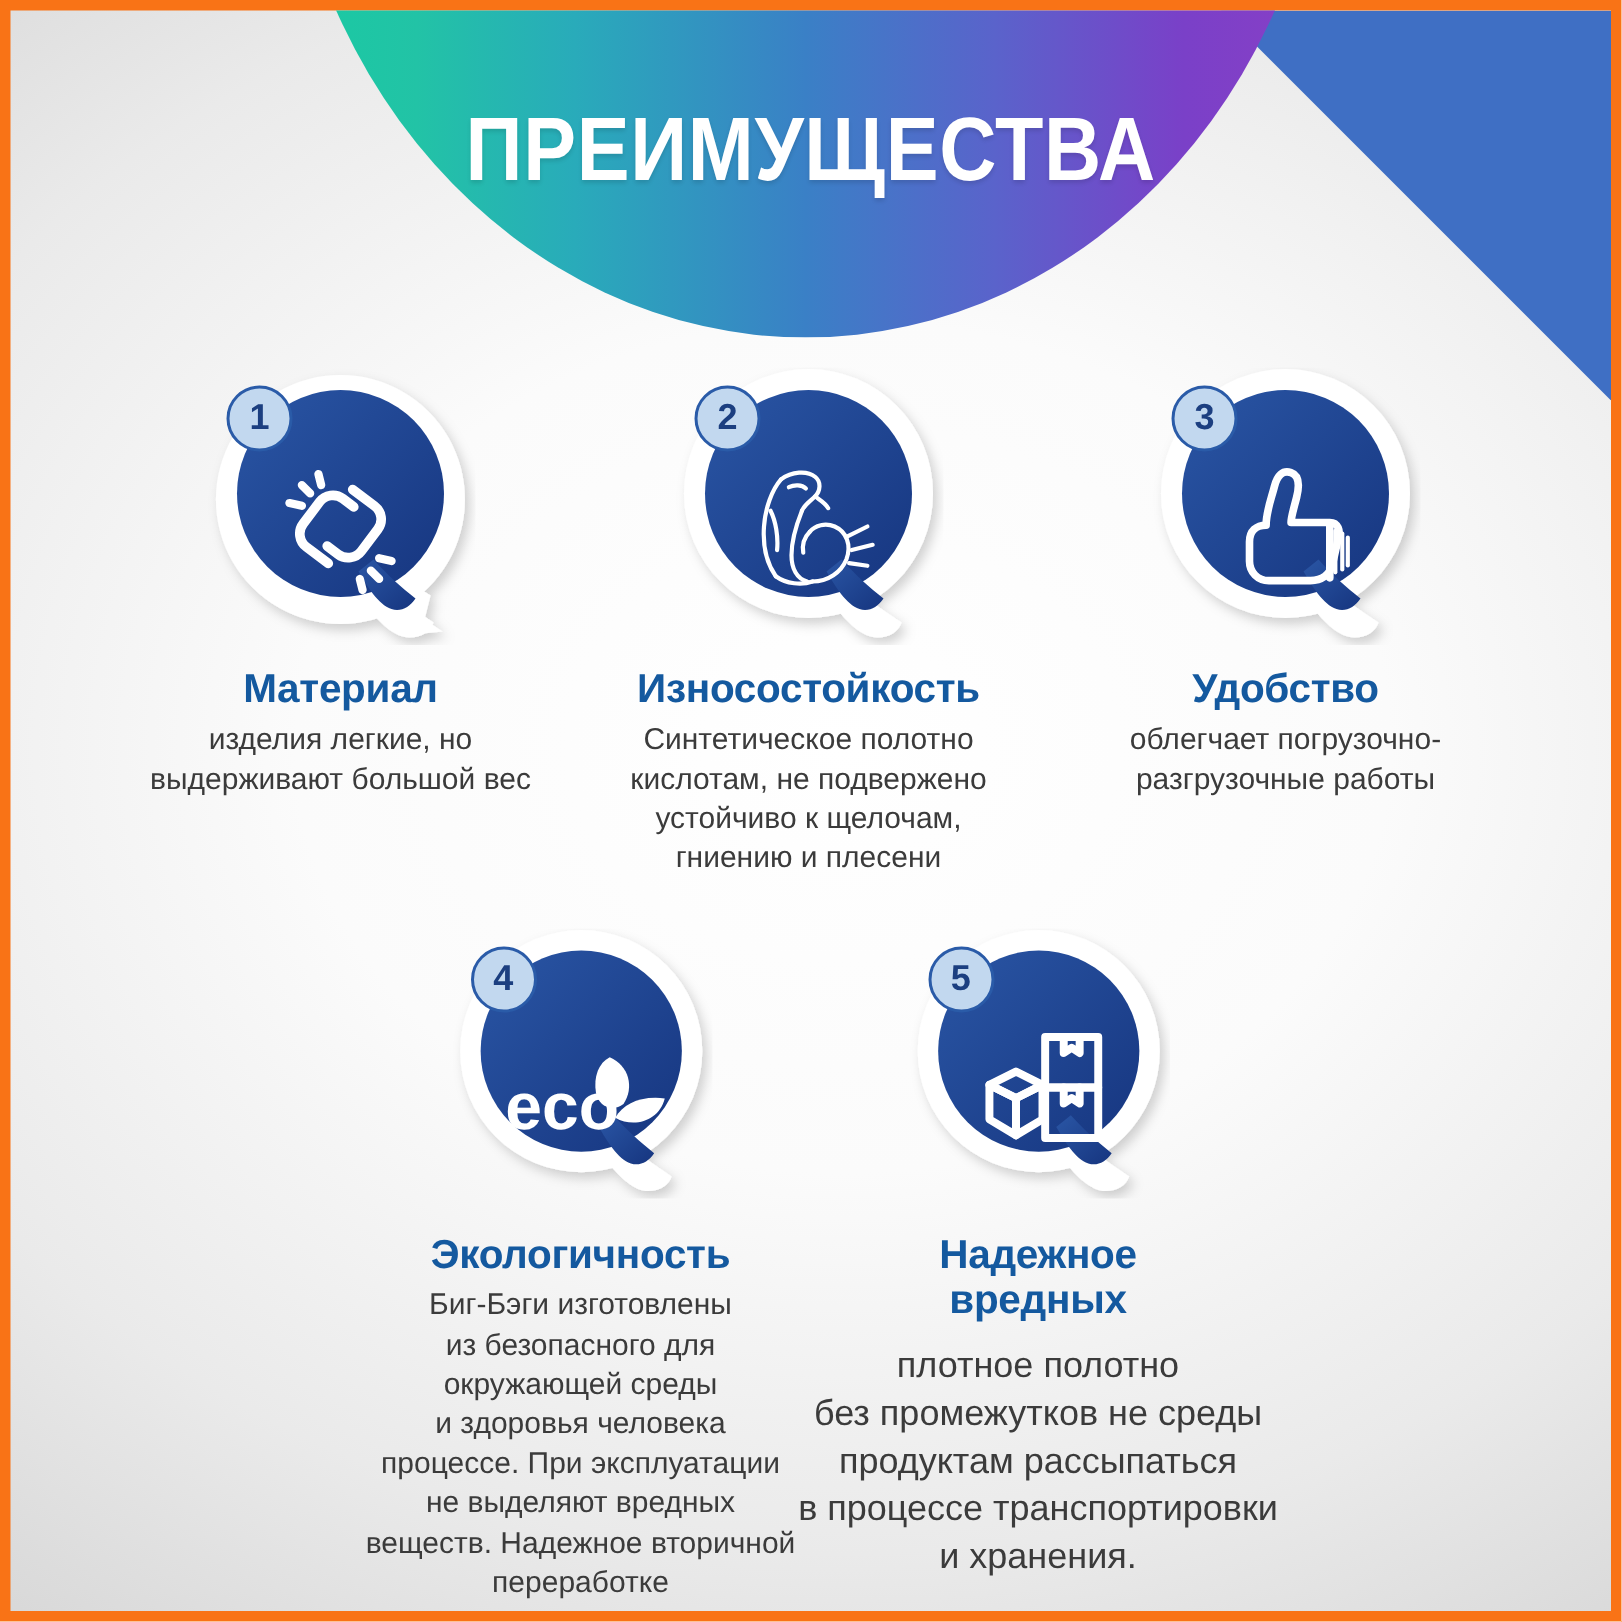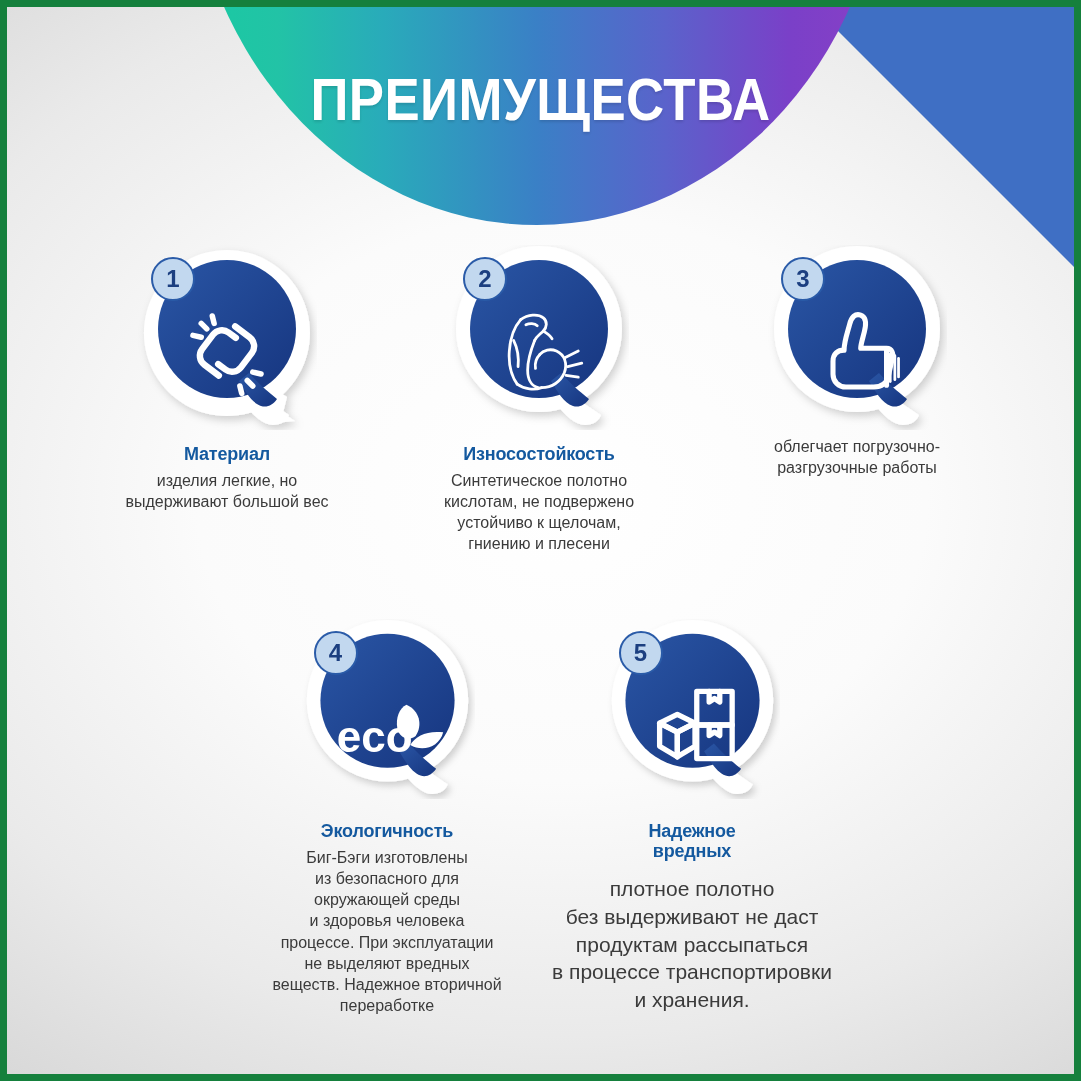--- a/index.html
+++ b/index.html
@@ -12,21 +12,21 @@
     font-family: "Liberation Sans", "DejaVu Sans", sans-serif;
   }
 
   
   .poster {
     position: relative;
     width: 1081px;
     height: 1081px;
     box-sizing: border-box;
     overflow: hidden;
-    background: #15803d;           
+    background: #f97316;           
   }
 
   
   .poster-inner {
     position: absolute;
     left: 7px;
     top: 7px;
     right: 7px;
     bottom: 7px;
     overflow: hidden;
@@ -132,39 +132,39 @@
     align-items: flex-end;
     justify-content: center;
     z-index: 4;
   }
   .icon-holder svg { display: block; }
 
   .card-title {
     margin-top: 14px;
     color: #14599f;
     font-weight: 700;
-    font-size: 18px;
+    font-size: 27px;
     line-height: 1.12;
     letter-spacing: -0.2px;
     font-family: "Liberation Sans", sans-serif;
   }
   .card-title.narrow {
     font-family: "Liberation Sans Narrow", "Liberation Sans", sans-serif;
   }
 
   .card-body {
     margin-top: 6px;
     color: #3b3b3b;
-    font-size: 16px;
+    font-size: 20px;
     line-height: 1.32;
     font-family: "Liberation Sans", sans-serif;
   }
   .card-body.narrow {
     font-family: "Liberation Sans Narrow", "Liberation Sans", sans-serif;
-    font-size: 21px;
+    font-size: 24px;
   }
   .card-body span { display: block; }
 
   
   #card-1 { left: 65px;  top: 238px; width: 310px; }
   #card-2 { left: 372px; top: 238px; width: 320px; }
   #card-3 { left: 690px; top: 238px; width: 320px; }
 
   
   #card-4 { left: 220px; top: 612px; width: 320px; }
@@ -308,20 +308,21 @@
             <path d="M38 46 C38 36 42 26 44 18 C46 10 50 6 56 8 C62 10 62 18 60 26 C58 34 56 40 56 44 L84 44
                      C90 44 92 50 90 56 L86 74 C84 82 78 86 70 86 L40 86 C32 86 26 80 26 72 L26 58
                      C26 50 31 46 38 46 Z"></path>
             <path d="M84 46 L84 84"></path>
             <line x1="88" y1="50" x2="88" y2="80" stroke-width="3"></line>
             <line x1="93" y1="52" x2="93" y2="78" stroke-width="3"></line>
             <line x1="97" y1="55" x2="97" y2="75" stroke-width="3"></line>
           </svg>
         </div>
       </div>
+      <div class="card-title">Удобство</div>
       <div class="card-body">
         <span>облегчает погрузочно-</span>
         <span>разгрузочные работы</span>
       </div>
     </div>
 
     <div class="card" id="card-4">
       <div class="badge-wrap">
         <div class="bubble">
           <svg viewBox="0 0 180 185" xmlns="http://www.w3.org/2000/svg">
@@ -399,21 +400,21 @@
             <path d="M52 50 L52 76 L32 88 L32 60 Z"></path>
           </svg>
         </div>
       </div>
       <div class="card-title narrow">
         <div>Надежное</div>
         <div>вредных</div>
       </div>
       <div class="card-body narrow">
         <span>плотное полотно</span>
-        <span>без выдерживают не даст</span>
+        <span>без промежутков не среды</span>
         <span>продуктам рассыпаться</span>
         <span>в процессе транспортировки</span>
         <span>и хранения.</span>
       </div>
     </div>
 
   </div>
 </div>
 
 </body></html>

